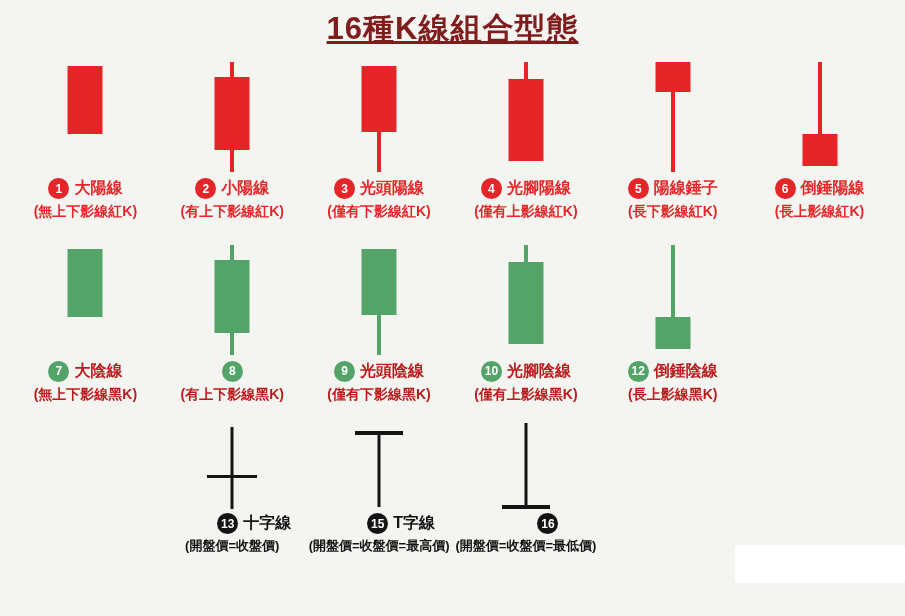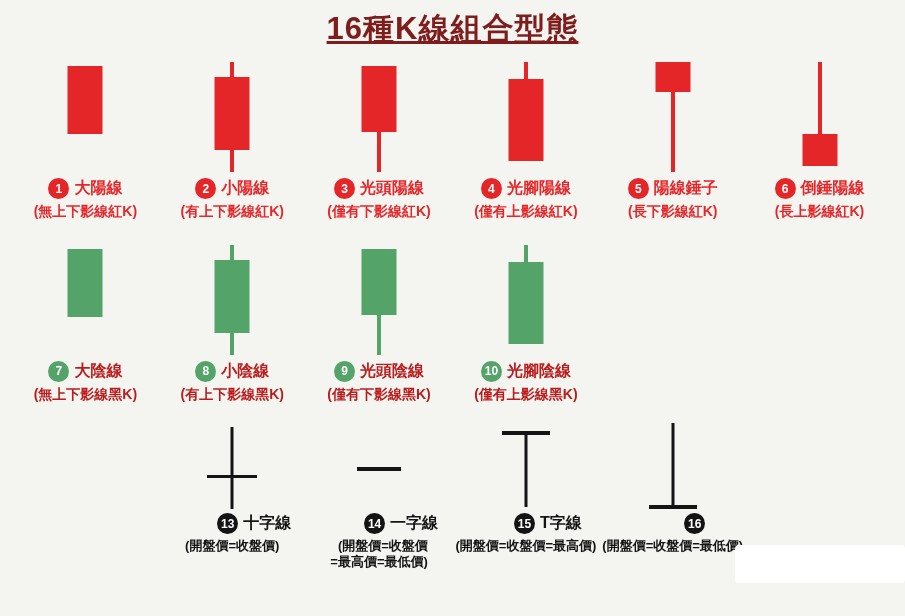--- a/index.html
+++ b/index.html
@@ -208,61 +208,59 @@
     <div class="label-line">
         <span class="num">7</span>
         <span class="pname">大陰線</span>
       </div>
     <div class="note">(無上下影線黑K)</div>
   </div>
   <div class="cell">
     <div class="slot" data-shape="both-wicks"></div>
     <div class="label-line">
         <span class="num">8</span>
-        <span class="pname">小陰線</span>
       </div>
     <div class="note">(有上下影線黑K)</div>
   </div>
   <div class="cell">
     <div class="slot" data-shape="lower-wick"></div>
     <div class="label-line">
         <span class="num">9</span>
         <span class="pname">光頭陰線</span>
       </div>
     <div class="note">(僅有下影線黑K)</div>
   </div>
   <div class="cell">
     <div class="slot" data-shape="upper-wick"></div>
     <div class="label-line">
         <span class="num">10</span>
         <span class="pname">光腳陰線</span>
       </div>
     <div class="note">(僅有上影線黑K)</div>
   </div>
+  <div class="cell">
+    <div class="slot" data-shape="inverted-hammer"></div>
+    <div class="label-line">
+        <span class="num">12</span>
+        <span class="pname">倒錘陰線</span>
+      </div>
+    <div class="note">(長上影線黑K)</div>
+  </div>
 </div>
 
 <div class="grid row3 row-black">
   <div class="cell">
     <div class="slot" data-shape="cross"></div>
     <div class="label-line">
         <span class="num">13</span>
         <span class="pname">十字線</span>
       </div>
     <div class="note">(開盤價=收盤價)</div>
   </div>
   <div class="cell">
-    <div class="slot" data-shape="dash"></div>
-    <div class="label-line">
-        <span class="num">14</span>
-        <span class="pname">一字線</span>
-      </div>
-    <div class="note">(開盤價=收盤價
-=最高價=最低價)</div>
-  </div>
-  <div class="cell">
     <div class="slot" data-shape="t-top"></div>
     <div class="label-line">
         <span class="num">15</span>
         <span class="pname">T字線</span>
       </div>
     <div class="note">(開盤價=收盤價=最高價)</div>
   </div>
   <div class="cell">
     <div class="slot" data-shape="t-bottom"></div>
     <div class="label-line">

